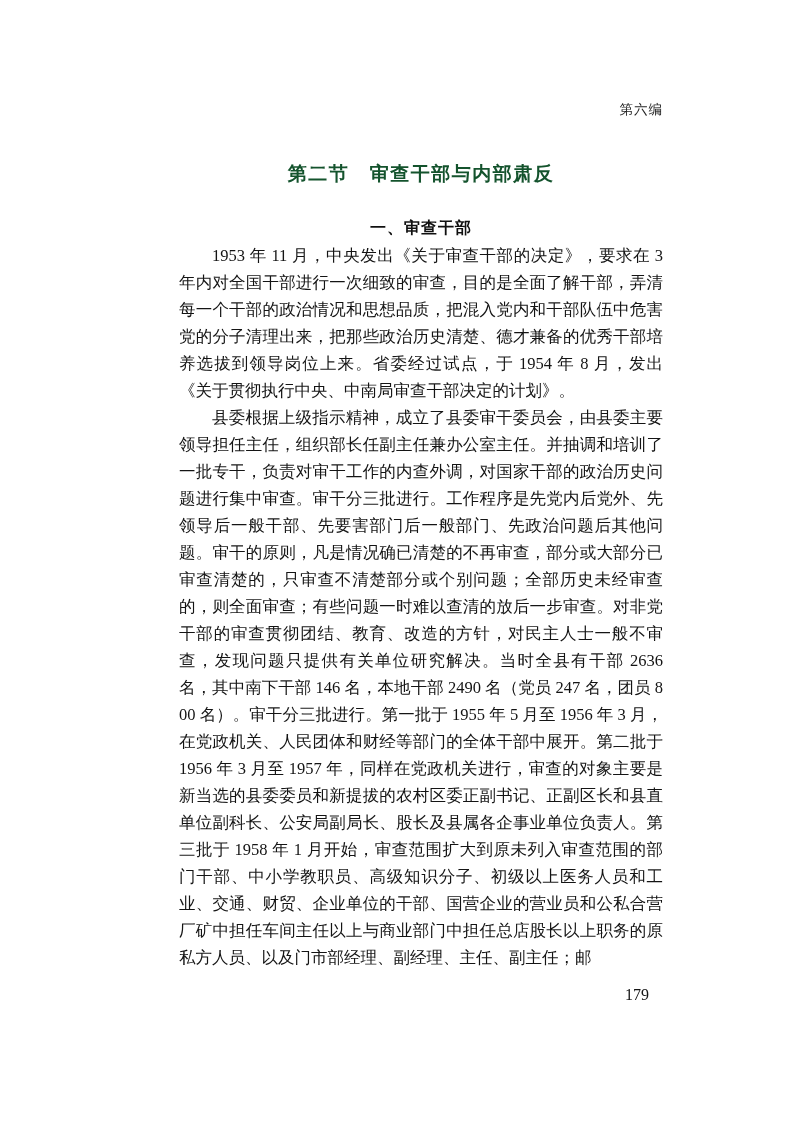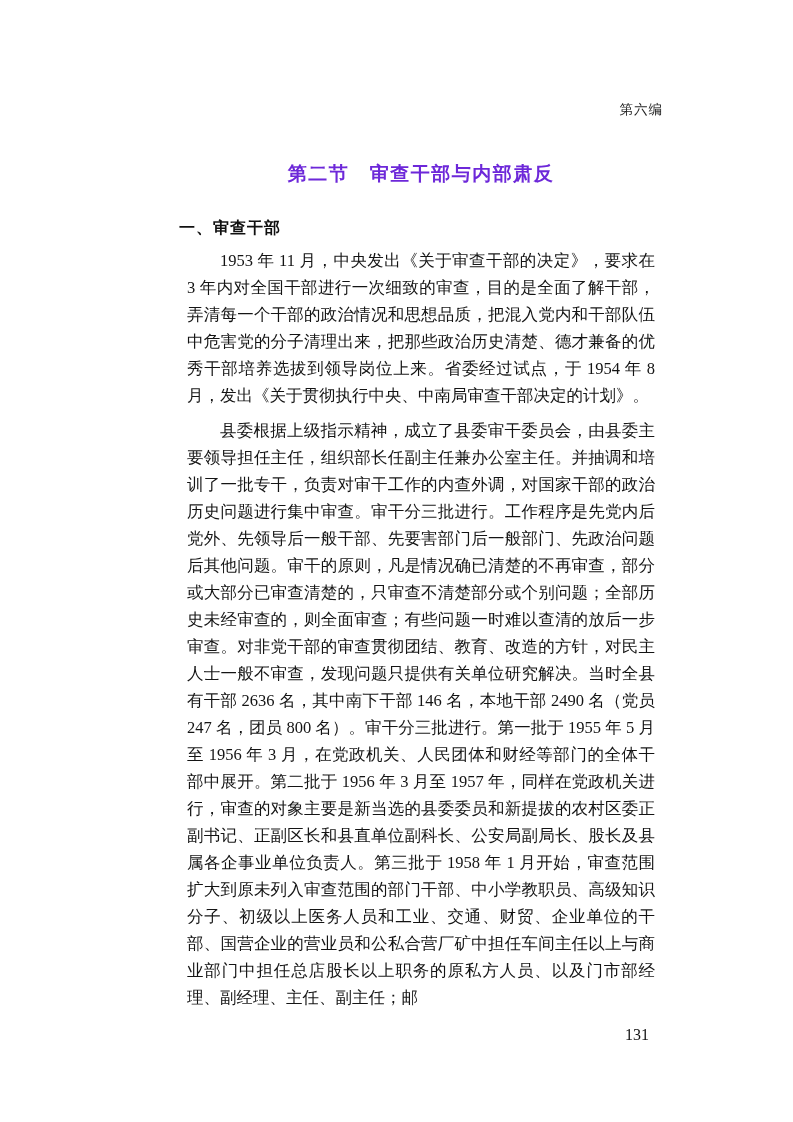--- a/index.html
+++ b/index.html
@@ -27,32 +27,33 @@
     color: #1e1e1e;
   }
   .header .hline { letter-spacing: 1px; }
   .title {
     margin: 38px 0 0 0;
     text-align: center;
     font-family: "Liberation Sans", "DejaVu Sans", sans-serif;
     font-weight: 700;
     font-size: 19px;
     letter-spacing: 1.5px;
-    color: #6d28d9;
+    color: #14532d;
   }
   .subheading {
     margin: 31px 0 3px 0;
     font-family: "Liberation Sans", "DejaVu Sans", sans-serif;
     font-weight: 700;
     font-size: 16px;
     letter-spacing: 1px;
     color: #101010;
+    text-align: center;
   }
   .para {
-    margin: 8px;
+    margin: 0;
     font-size: 16.5px;
     line-height: 27px;
     text-align: justify;
     text-justify: inter-ideograph;
     text-indent: 2em;
     word-break: break-all;
     color: #141414;
   }
   .pagenum {
     margin-top: 15px;
@@ -71,15 +72,15 @@
     <div class="hline">第六编</div>
   </div>
 
   <h1 class="title">第二节　审查干部与内部肃反</h1>
 
   <h2 class="subheading">一、审查干部</h2>
 
   <p class="para">1953 年 11 月，中央发出《关于审查干部的决定》，要求在 3 年内对全国干部进行一次细致的审查，目的是全面了解干部，弄清每一个干部的政治情况和思想品质，把混入党内和干部队伍中危害党的分子清理出来，把那些政治历史清楚、德才兼备的优秀干部培养选拔到领导岗位上来。省委经过试点，于 1954 年 8 月，发出《关于贯彻执行中央、中南局审查干部决定的计划》。</p>
   <p class="para">县委根据上级指示精神，成立了县委审干委员会，由县委主要领导担任主任，组织部长任副主任兼办公室主任。并抽调和培训了一批专干，负责对审干工作的内查外调，对国家干部的政治历史问题进行集中审查。审干分三批进行。工作程序是先党内后党外、先领导后一般干部、先要害部门后一般部门、先政治问题后其他问题。审干的原则，凡是情况确已清楚的不再审查，部分或大部分已审查清楚的，只审查不清楚部分或个别问题；全部历史未经审查的，则全面审查；有些问题一时难以查清的放后一步审查。对非党干部的审查贯彻团结、教育、改造的方针，对民主人士一般不审查，发现问题只提供有关单位研究解决。当时全县有干部 2636 名，其中南下干部 146 名，本地干部 2490 名（党员 247 名，团员 800 名）。审干分三批进行。第一批于 1955 年 5 月至 1956 年 3 月，在党政机关、人民团体和财经等部门的全体干部中展开。第二批于 1956 年 3 月至 1957 年，同样在党政机关进行，审查的对象主要是新当选的县委委员和新提拔的农村区委正副书记、正副区长和县直单位副科长、公安局副局长、股长及县属各企事业单位负责人。第三批于 1958 年 1 月开始，审查范围扩大到原未列入审查范围的部门干部、中小学教职员、高级知识分子、初级以上医务人员和工业、交通、财贸、企业单位的干部、国营企业的营业员和公私合营厂矿中担任车间主任以上与商业部门中担任总店股长以上职务的原私方人员、以及门市部经理、副经理、主任、副主任；邮</p>
 
-  <div class="pagenum">131</div>
+  <div class="pagenum">179</div>
 
 </div>
 
 </body></html>

